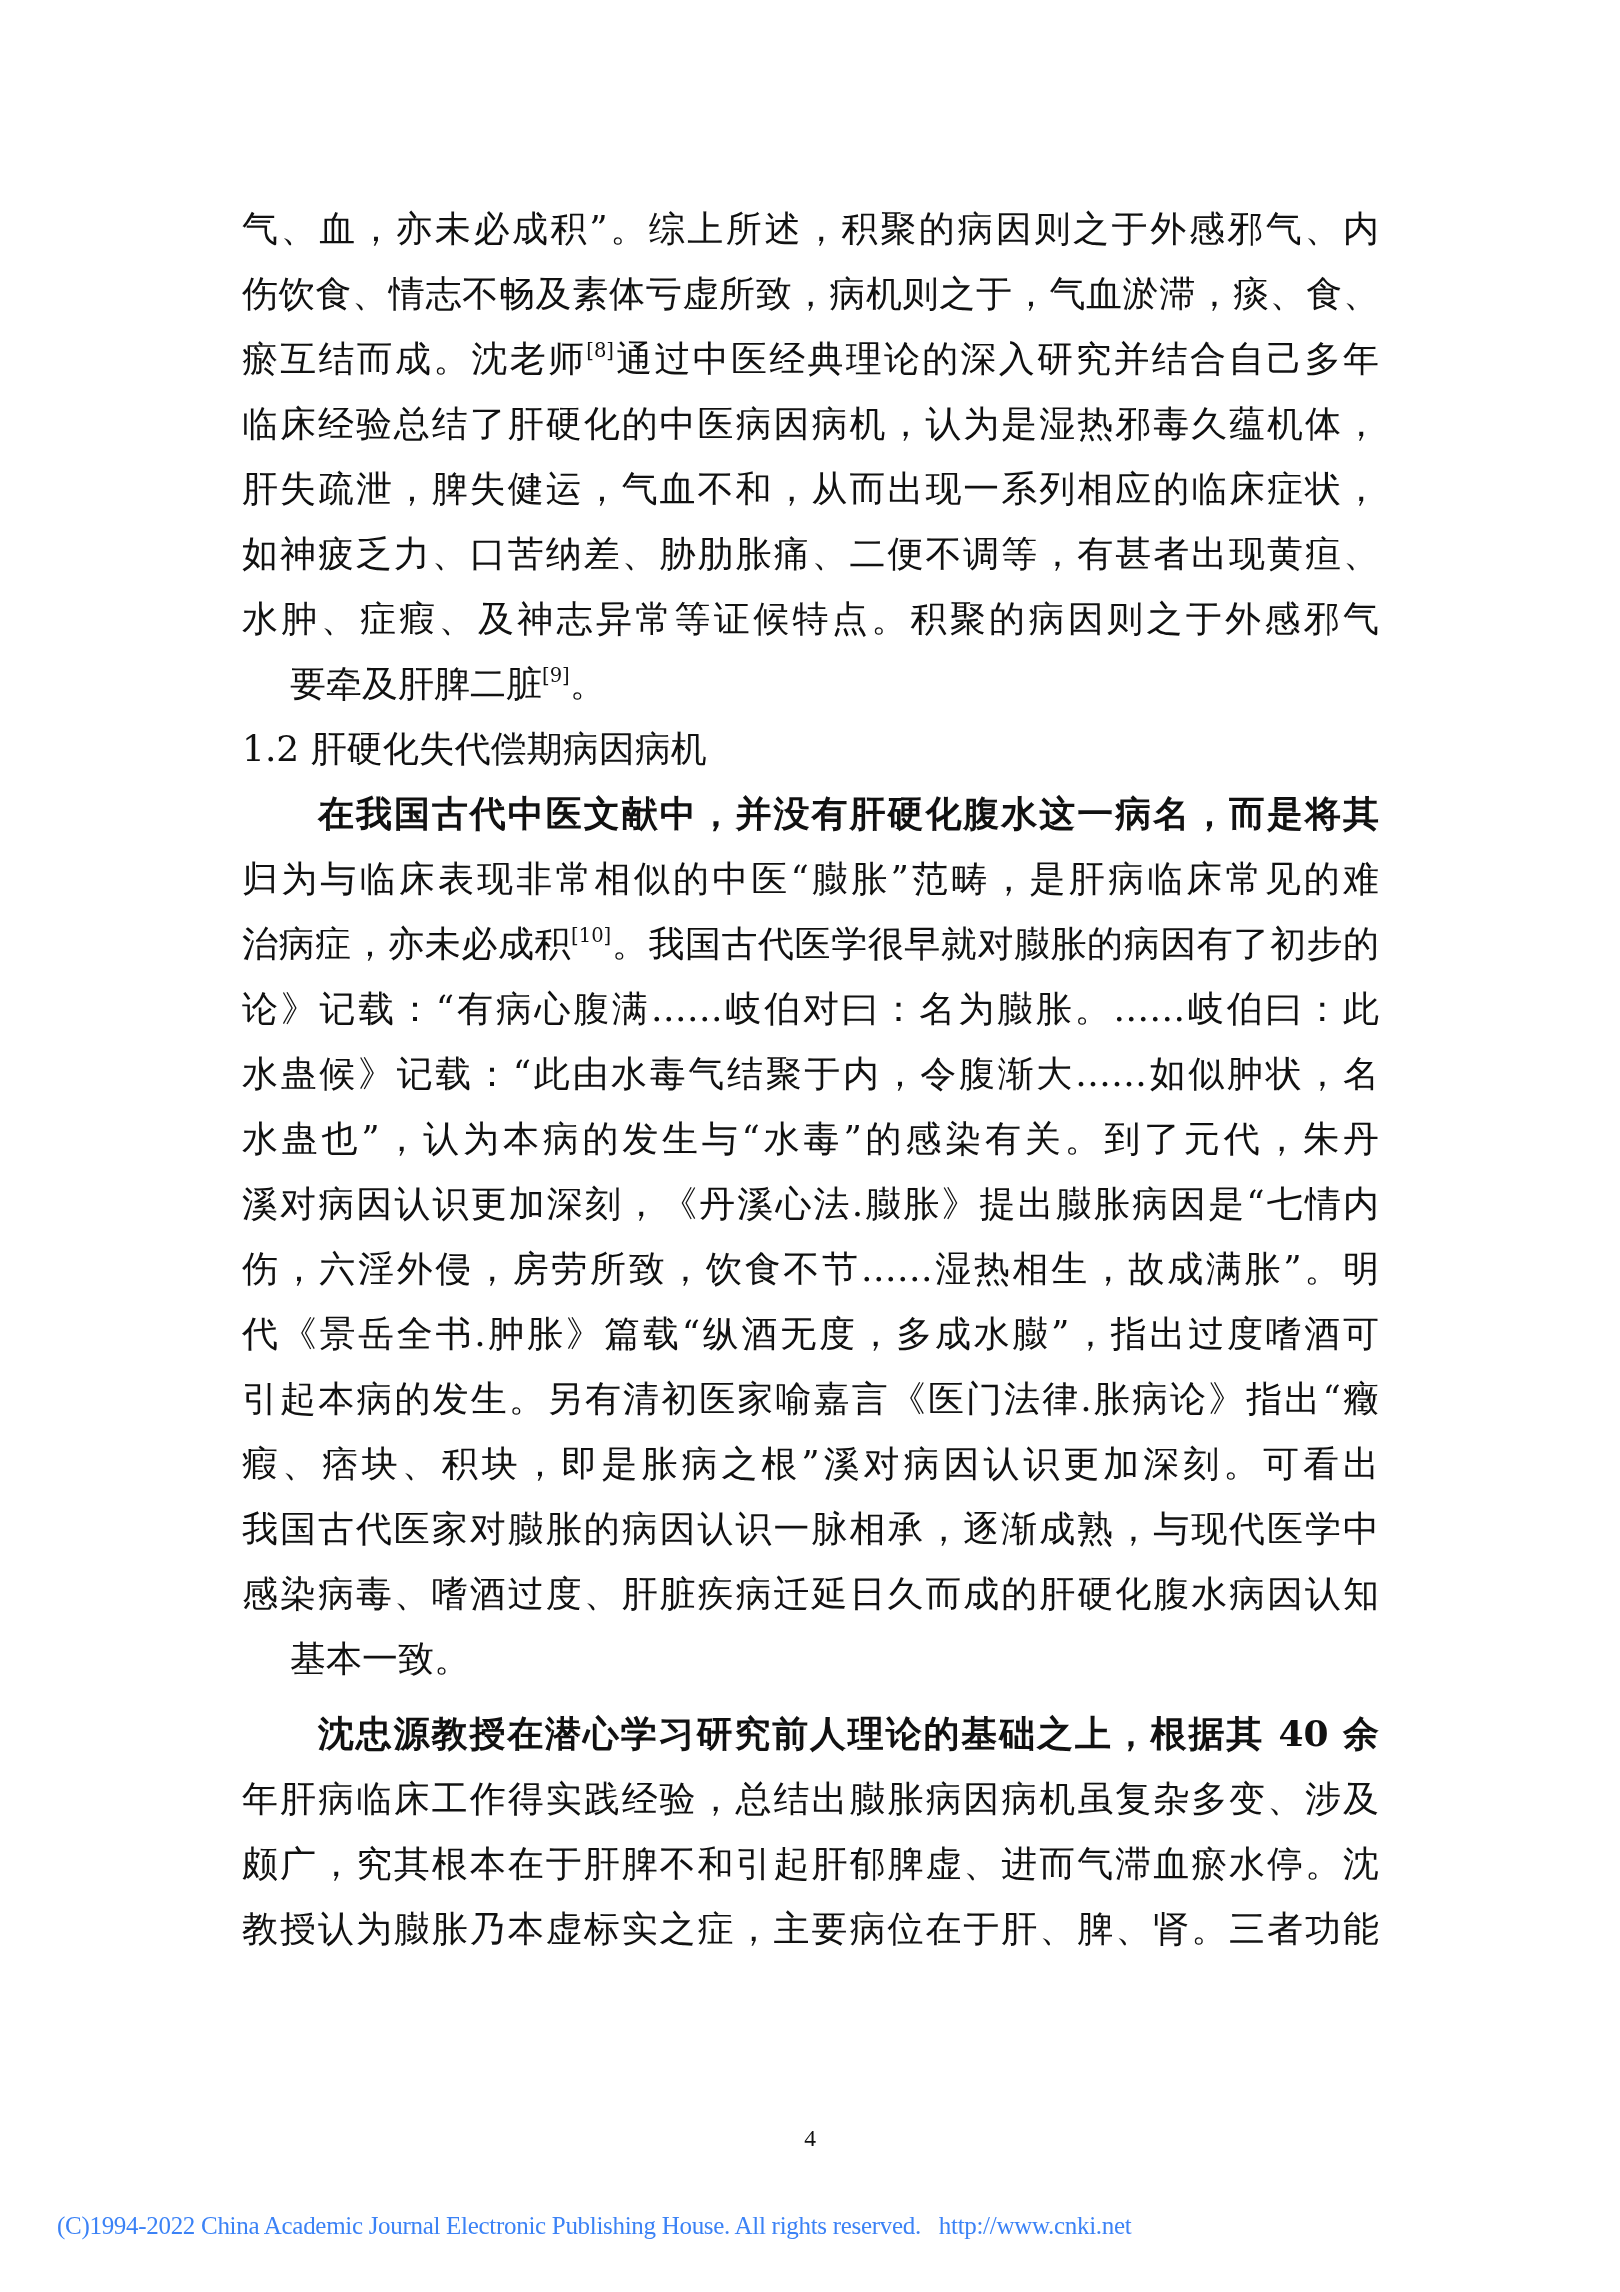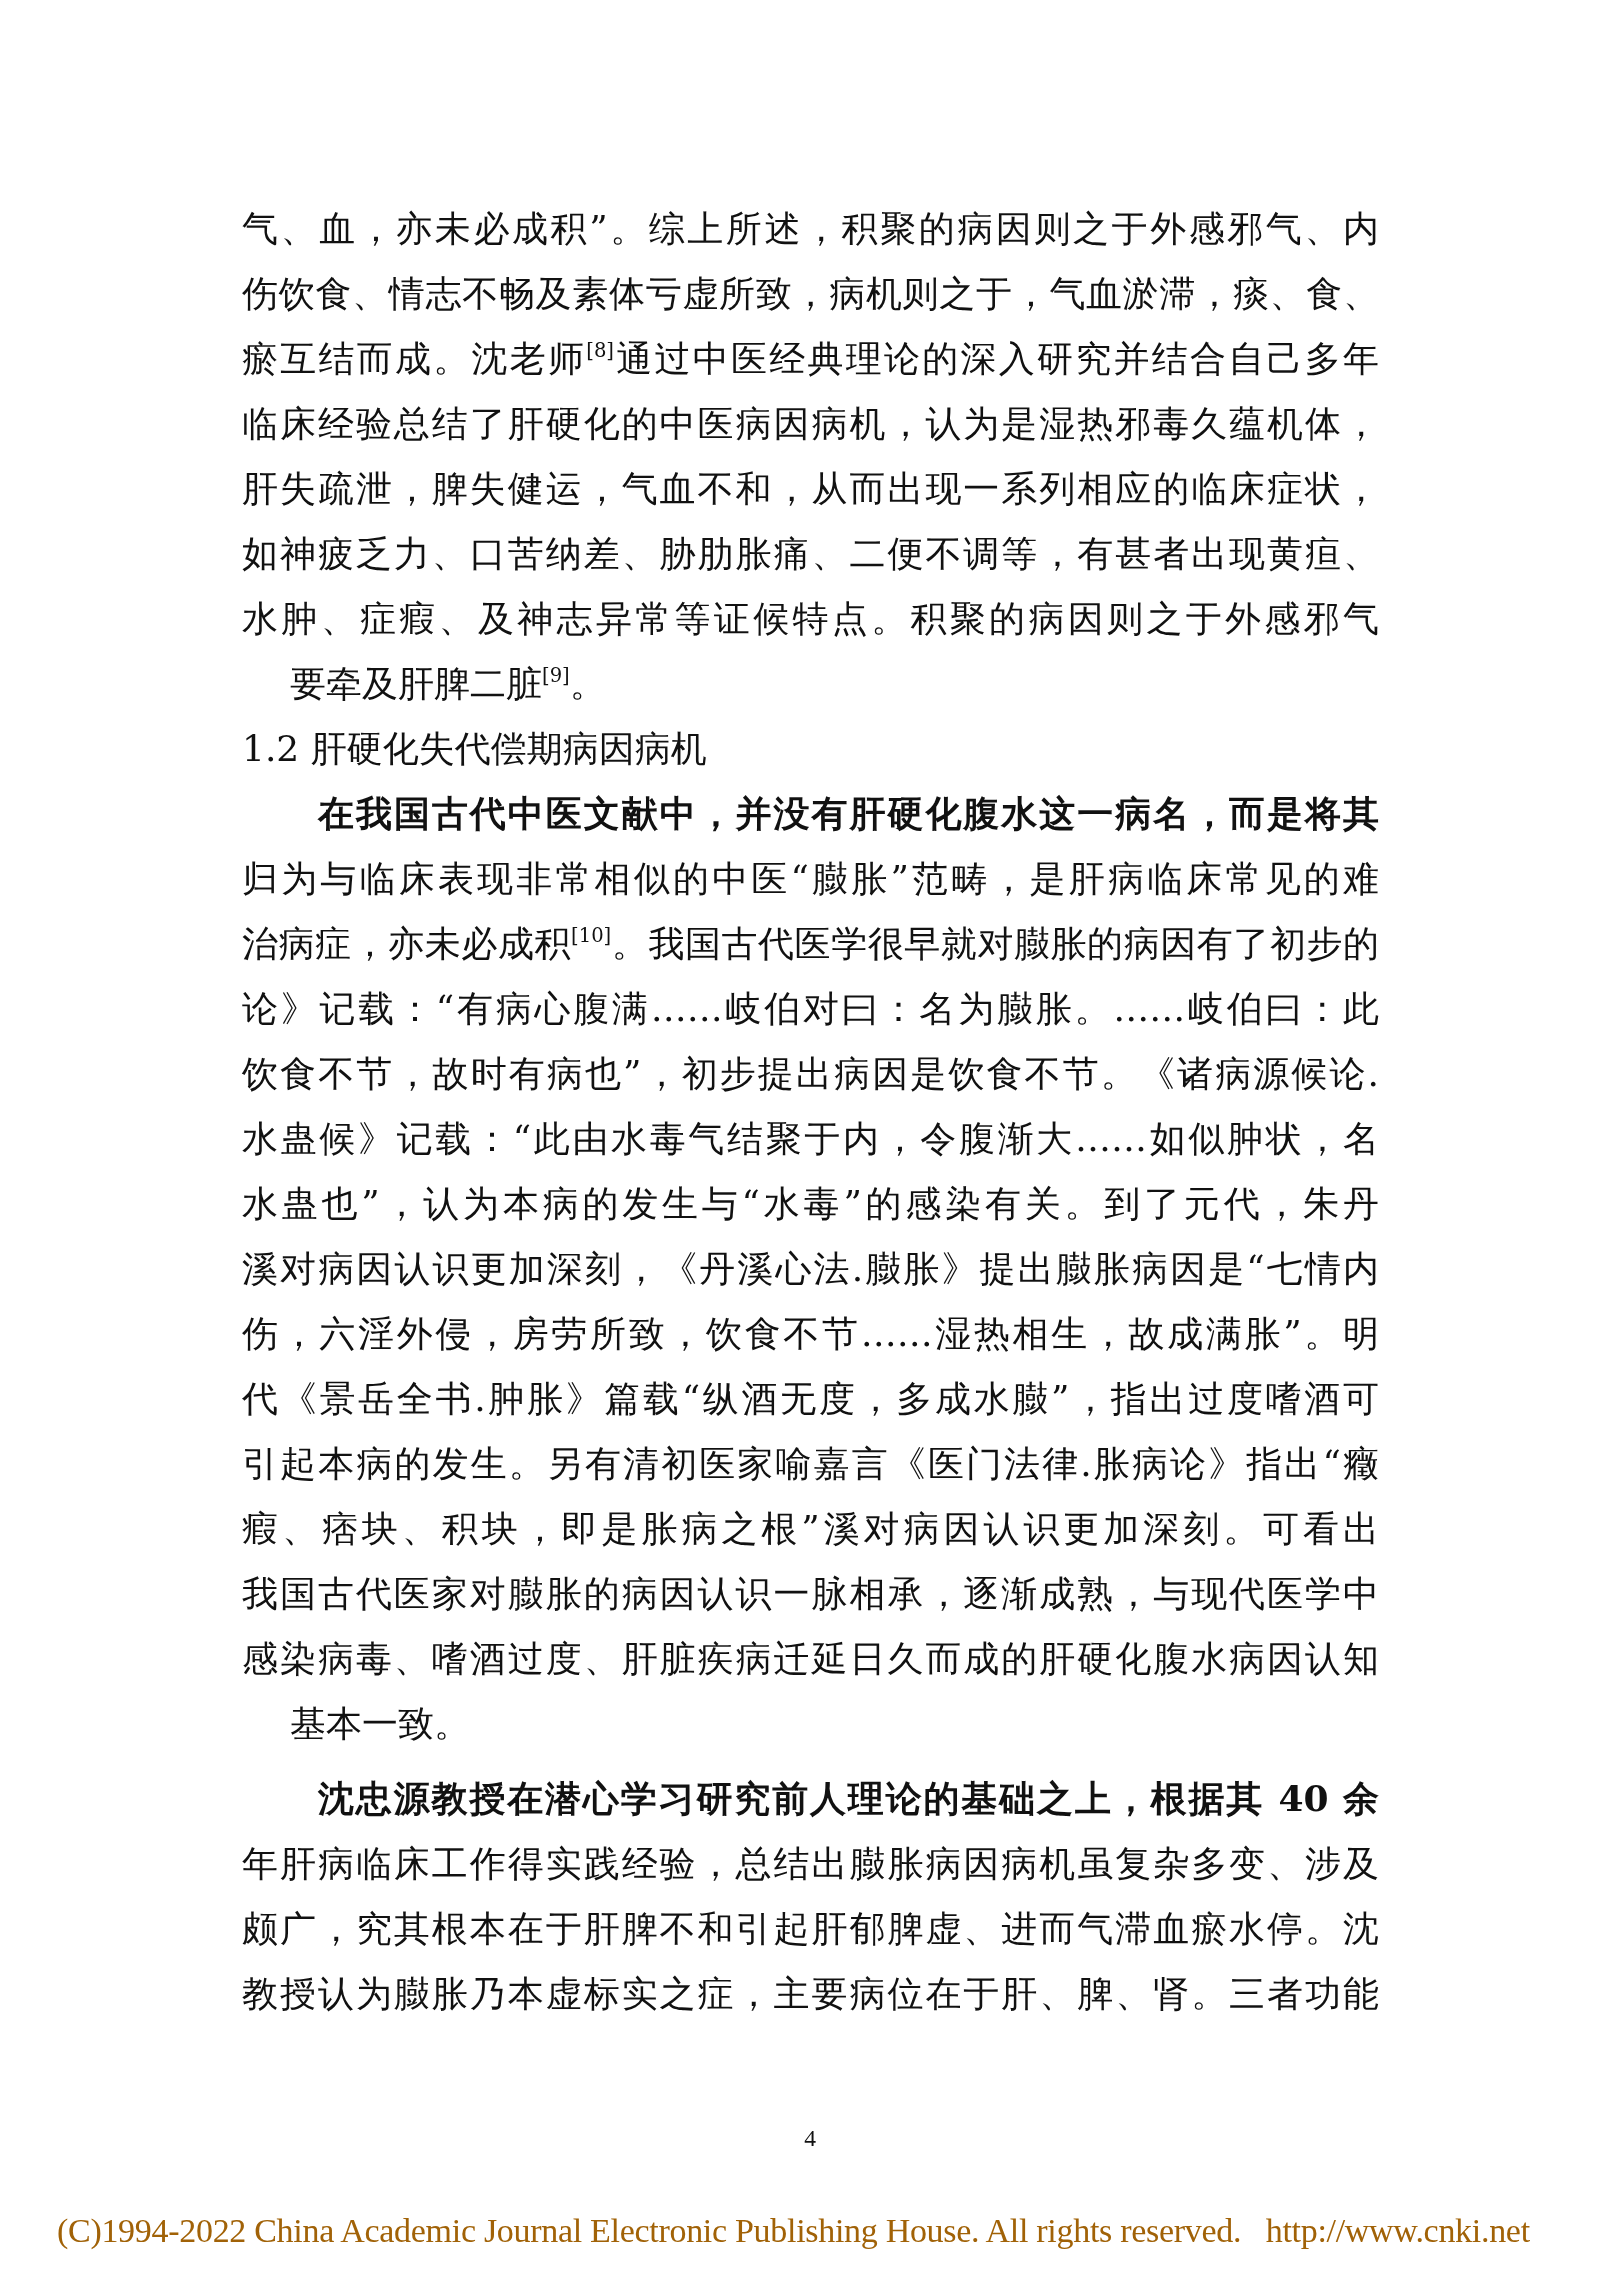--- a/index.html
+++ b/index.html
@@ -58,23 +58,23 @@
       top: 2125px;
       text-align: center;
       font-size: 23.5px;
       font-family: "Liberation Serif", serif;
       color: #111111;
     }
     .copyright {
       position: absolute;
       left: 57px;
       top: 2212px;
-      font-size: 34px;
+      font-size: 25px;
       font-family: "Liberation Serif", serif;
-      color: #a16207;
+      color: #3b82f6;
       white-space: pre;
       letter-spacing: -0.3px;
     }
   </style>
 </head>
 <body>
 
 <div class="page">
 
   <div>
@@ -88,21 +88,20 @@
     <div class="line last"><span>要牵及肝脾二脏</span><sup class="ref">[9]</sup><span>。</span></div>
   </div>
 
   <div class="line heading">1.2 肝硬化失代偿期病因病机</div>
 
   <div>
     <div class="line indent"><span>在我国古代中医文献中，并没有肝硬化腹水这一病名，而是将其</span></div>
     <div class="line"><span>归为与临床表现非常相似的中医“臌胀”范畴，是肝病临床常见的难</span></div>
     <div class="line"><span>治病症，亦未必成积</span><sup class="ref">[10]</sup><span>。我国古代医学很早就对臌胀的病因有了初步的</span></div>
     <div class="line"><span>论》记载：“有病心腹满……岐伯对曰：名为臌胀。……岐伯曰：此</span></div>
-    <div class="line"><span>饮食不节，故时有病也”，初步提出病因是饮食不节。《诸病源候论.</span></div>
     <div class="line"><span>水蛊候》记载：“此由水毒气结聚于内，令腹渐大……如似肿状，名</span></div>
     <div class="line"><span>水蛊也”，认为本病的发生与“水毒”的感染有关。到了元代，朱丹</span></div>
     <div class="line"><span>溪对病因认识更加深刻，《丹溪心法.臌胀》提出臌胀病因是“七情内</span></div>
     <div class="line"><span>伤，六淫外侵，房劳所致，饮食不节……湿热相生，故成满胀”。明</span></div>
     <div class="line"><span>代《景岳全书.肿胀》篇载“纵酒无度，多成水臌”，指出过度嗜酒可</span></div>
     <div class="line"><span>引起本病的发生。另有清初医家喻嘉言《医门法律.胀病论》指出“癥</span></div>
     <div class="line"><span>瘕、痞块、积块，即是胀病之根”溪对病因认识更加深刻。可看出</span></div>
     <div class="line"><span>我国古代医家对臌胀的病因认识一脉相承，逐渐成熟，与现代医学中</span></div>
     <div class="line"><span>感染病毒、嗜酒过度、肝脏疾病迁延日久而成的肝硬化腹水病因认知</span></div>
     <div class="line last"><span>基本一致。</span></div>

